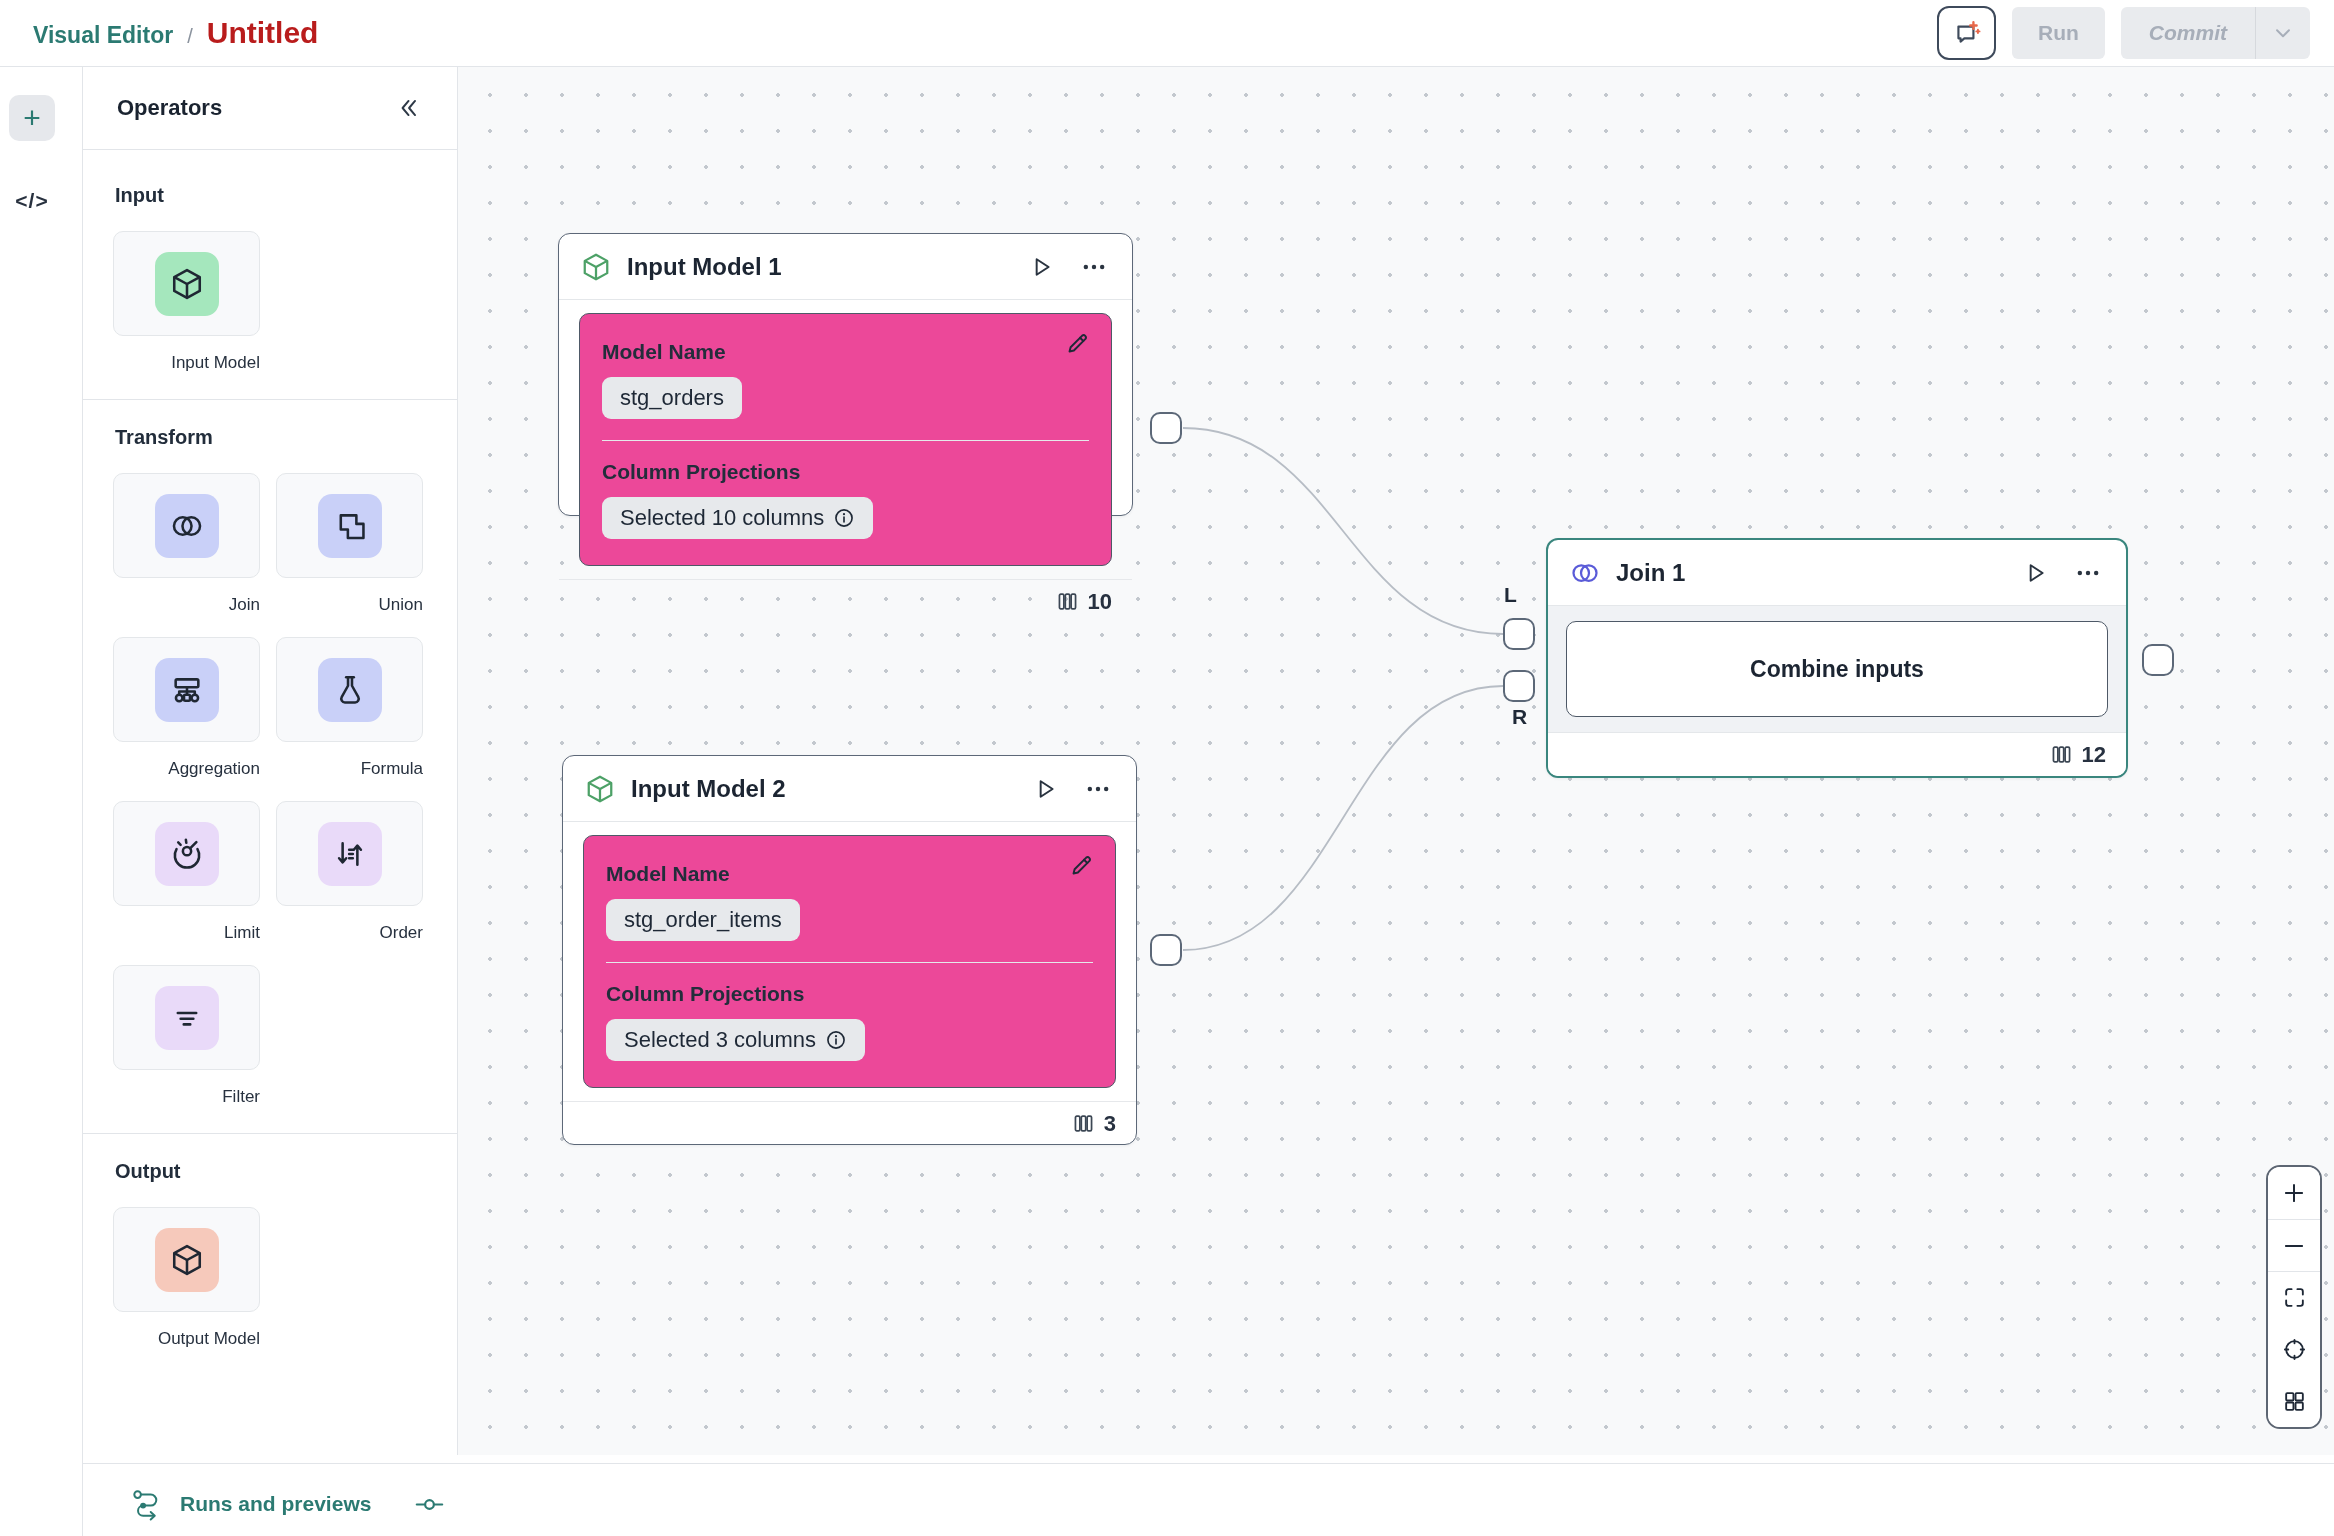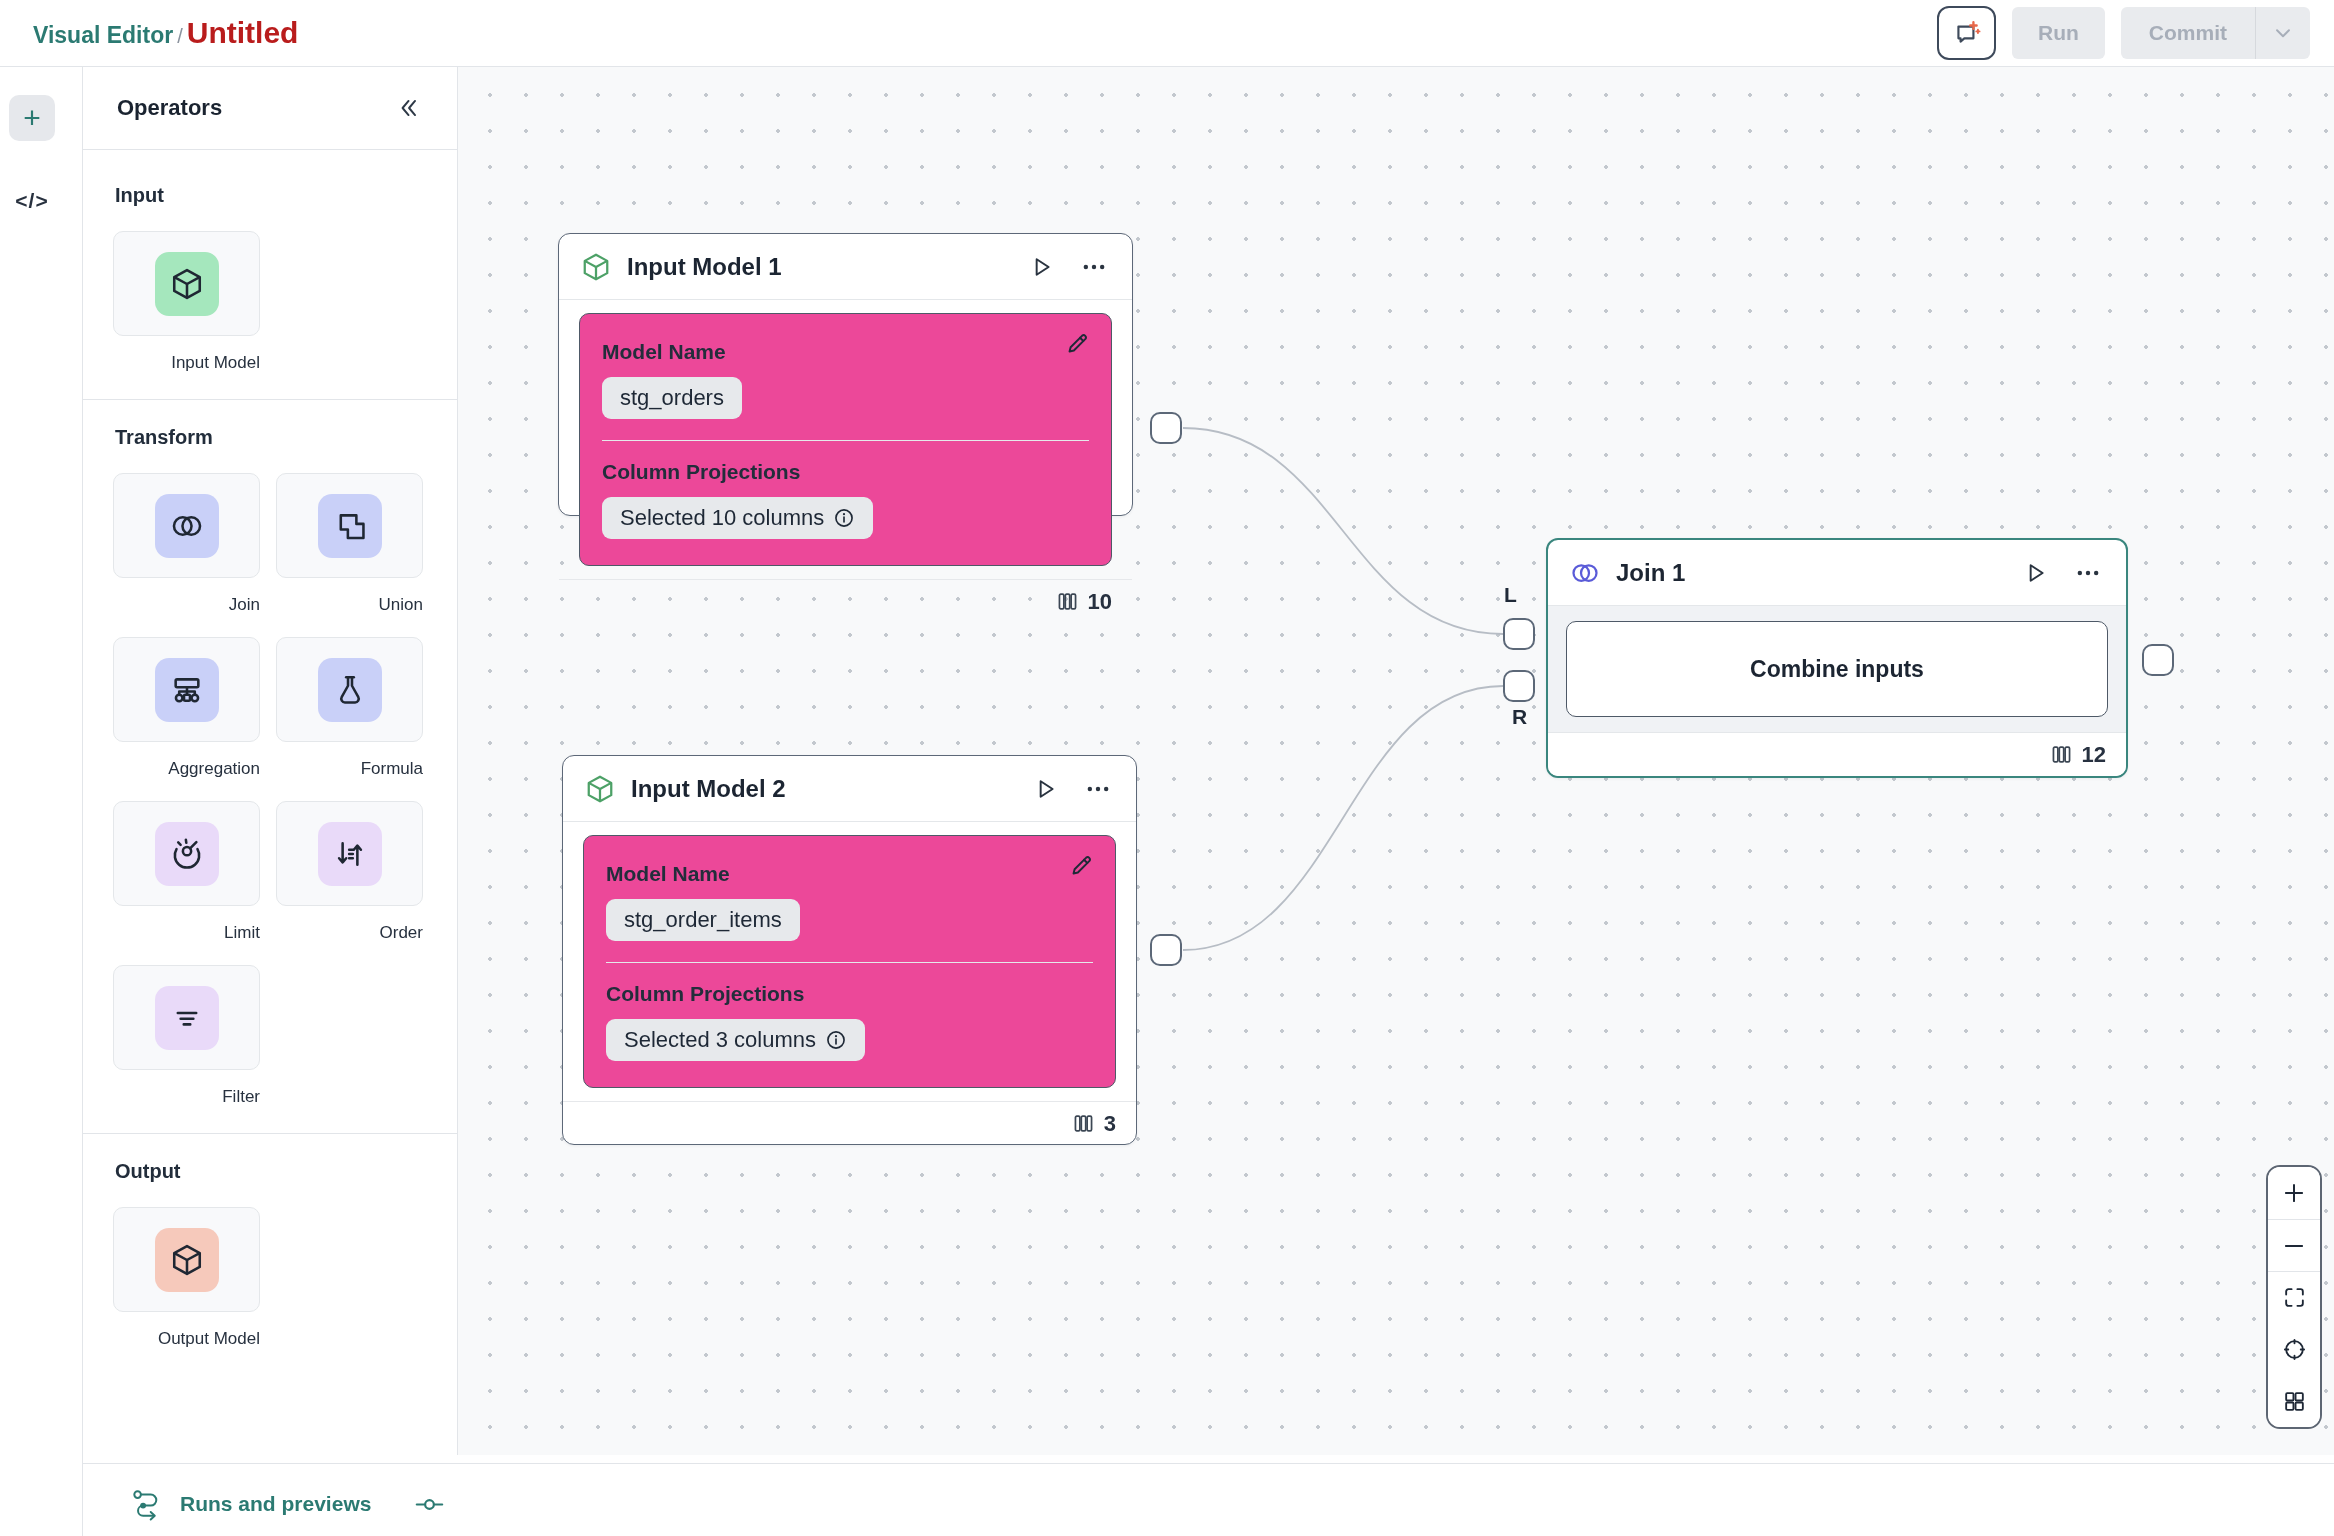--- a/index.html
+++ b/index.html
@@ -6,32 +6,32 @@
   html,body { width:2334px; height:1536px; overflow:hidden; }
   body { font-family:"Liberation Sans","DejaVu Sans",sans-serif; background:#fff; color:#222d3b; }
   .app { position:relative; width:2334px; height:1536px; background:#fff; }
 
   svg { display:block; }
 
   
   .header { position:absolute; left:0; top:0; width:2334px; height:67px;
             border-bottom:1px solid #e2e5e9; display:flex; align-items:center;
             justify-content:space-between; padding:0 24px 0 33px; background:#fff; z-index:5; }
-  .crumbs { display:flex; align-items:baseline; gap:4px;justify-content:space-between; }
+  .crumbs { display:flex; align-items:baseline; gap:14px;justify-content:space-between; }
   .crumb-app { color:#2b7a72; font-size:23px; font-weight:700; cursor:pointer; }
   .crumb-sep { color:#8b939e; font-size:20px; }
   .crumb-title { color:#b91c1c; font-size:30px; font-weight:700; }
   .header-actions { display:flex; align-items:center; gap:16px; }
   .icon-btn { width:59px; height:54px; border:2px solid #3e4a5b; border-radius:12px;
               background:#fff; display:flex; align-items:center; justify-content:center; cursor:pointer; }
   .btn-disabled { background:#e9ebee; color:#a7aeb9; font-size:21px; font-weight:600;
                   border:none; border-radius:6px; height:52px; display:flex; align-items:center; cursor:default; }
   .run-btn { padding:0 26px; }
   .commit-split { display:flex; align-items:stretch; }
-  .commit-main { padding:0 28px; display:flex; align-items:center; }
+  .commit-main { padding:0 28px; display:flex; align-items:center;font-style:italic; }
   .commit-divider { width:1px; background:#d6d9dd; }
   .commit-chevron { width:54px; display:flex; align-items:center; justify-content:center; color:#a7aeb9; }
 
   
   .rail { position:absolute; left:0; top:67px; width:83px; height:1469px;
           border-right:1px solid #e2e5e9; background:#fff; z-index:4; }
   .rail-plus { position:absolute; left:9px; top:28px; width:46px; height:46px;
                background:#e6e8ec; border-radius:10px; color:#2b7a72;
                display:flex; align-items:center; justify-content:center; cursor:pointer; }
   .rail-code { position:absolute; left:0; top:122px; width:64px; text-align:center;

